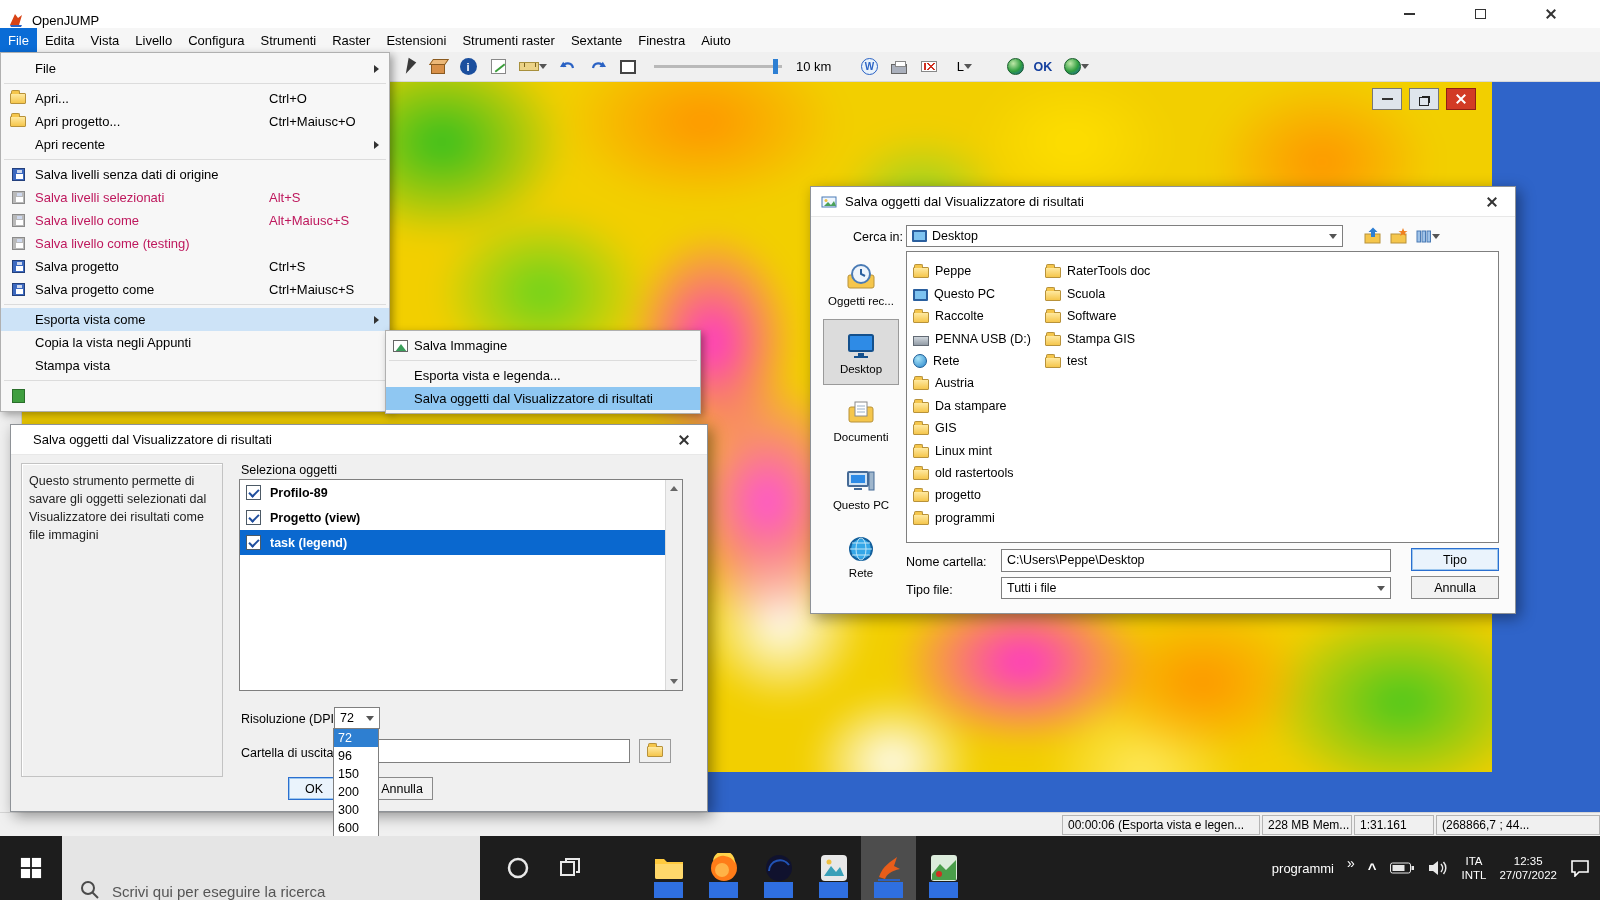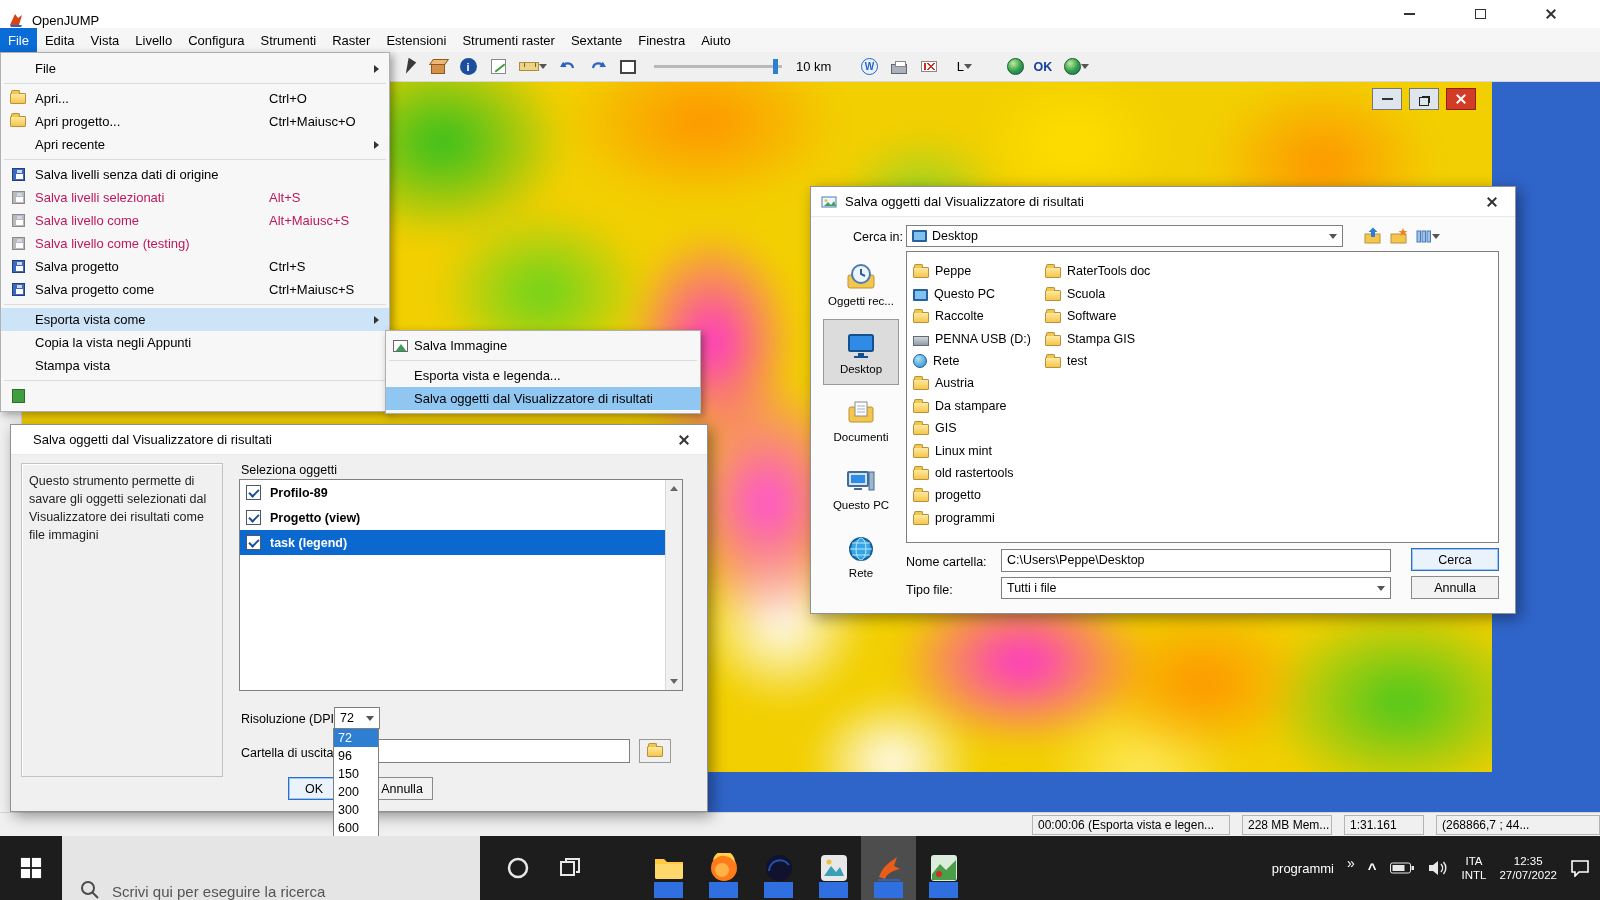--- a/index.html
+++ b/index.html
@@ -127,21 +127,21 @@
 .filelist{position:absolute;left:95px;top:64px;width:593px;height:292px;background:#fff;border:1px solid #7f7f7f;font-size:12.5px;display:flex}
 .fcol{width:132px;padding:4px 0 0 6px}
 .frow{height:22.4px;display:flex;align-items:flex-end;gap:6px;white-space:nowrap}
 .mini-monitor{width:15px;height:12px;border:2px solid #2a5f9e;background:#7ec3f0;border-radius:1px;flex:none}
 .mini-usb{width:16px;height:10px;background:linear-gradient(#cfd6dd,#939ca6);border:1px solid #626a74;flex:none}
 .mini-net{width:14px;height:14px;border-radius:50%;background:radial-gradient(circle at 35% 30%,#a8e4f8,#2a86cc);border:1px solid #1a5c96;flex:none}
 .tool-sm{width:24px;height:22px;display:flex;align-items:center;justify-content:center;position:absolute;top:38px}
 
 
 .statusbar{position:absolute;left:0;top:812px;width:1600px;height:24px;background:#f0f0f0;border-top:1px solid #d5d5d5;display:flex;align-items:center;justify-content:flex-end;font-size:12px;z-index:20}
-.sfield{height:20px;border:1px solid #b4b4b4;background:#f0f0f0;padding:2px 5px;margin-right:12px;white-space:nowrap;overflow:hidden}
+.sfield{height:20px;border:1px solid #b4b4b4;background:#f0f0f0;padding:2px 5px;margin-right:2px;white-space:nowrap;overflow:hidden}
 
 
 .taskbar{position:absolute;left:0;top:836px;width:1600px;height:64px;background:#1d1d1d;display:flex;align-items:stretch;color:#fff;z-index:70}
 .start{width:62px;display:flex;align-items:center;justify-content:center}
 .searchbox{width:418px;background:#e5e5e5;display:flex;align-items:flex-end;color:#555;font-size:15px;gap:12px;padding-left:18px}
 .tslot{width:52px;display:flex;align-items:center;justify-content:center;position:relative}
 .app{width:55px;display:flex;align-items:center;justify-content:center;position:relative}
 .app.active{background:#4d4d4d}
 .runbar{position:absolute;left:13px;bottom:2px;width:29px;height:16px;background:#2f6fe0}
 .tray{margin-left:auto;display:flex;align-items:center;gap:13px;padding-right:10px;font-size:13px}
@@ -417,21 +417,21 @@
           </div>
         <div class="frow">
             <span class="folder-ic"></span>
             <span>test</span>
           </div>
       </div>
     </div>
 
     <span class="flabel" style="left:95px;top:368px">Nome cartella:</span>
     <div class="tinput" style="left:190px;top:362px;width:390px;height:23px">C:\Users\Peppe\Desktop</div>
-    <div class="btn def" style="left:600px;top:361px;width:88px">Cerca</div>
+    <div class="btn def" style="left:600px;top:361px;width:88px">Tipo</div>
     <span class="flabel" style="left:95px;top:396px">Tipo file:</span>
     <div class="combo" style="left:190px;top:390px;width:390px">
       <span>Tutti i file</span>
       <span class="car"></span>
     </div>
     <div class="btn" style="left:600px;top:389px;width:88px">Annulla</div>
   </div>
 
   <div class="menu">
     <div class="mi">

